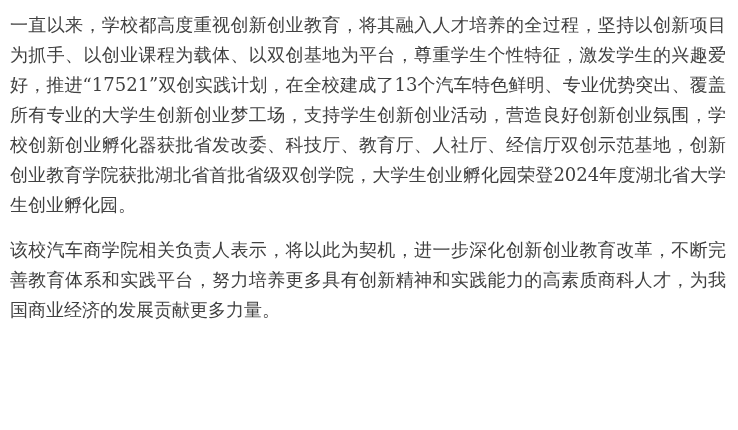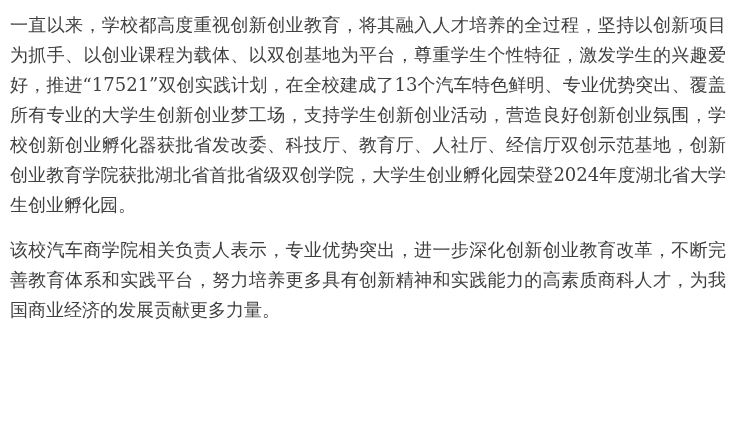--- a/index.html
+++ b/index.html
@@ -28,14 +28,14 @@
       text-align: justify;
       text-justify: inter-ideograph;
       word-break: break-all;
     }
   </style>
 </head>
 <body>
 
 <div class="article-body">
   <p class="article-paragraph">一直以来，学校都高度重视创新创业教育，将其融入人才培养的全过程，坚持以创新项目为抓手、以创业课程为载体、以双创基地为平台，尊重学生个性特征，激发学生的兴趣爱好，推进“17521”双创实践计划，在全校建成了13个汽车特色鲜明、专业优势突出、覆盖所有专业的大学生创新创业梦工场，支持学生创新创业活动，营造良好创新创业氛围，学校创新创业孵化器获批省发改委、科技厅、教育厅、人社厅、经信厅双创示范基地，创新创业教育学院获批湖北省首批省级双创学院，大学生创业孵化园荣登2024年度湖北省大学生创业孵化园。</p>
-  <p class="article-paragraph">该校汽车商学院相关负责人表示，专业优势突出，进一步深化创新创业教育改革，不断完善教育体系和实践平台，努力培养更多具有创新精神和实践能力的高素质商科人才，为我国商业经济的发展贡献更多力量。</p>
+  <p class="article-paragraph">该校汽车商学院相关负责人表示，将以此为契机，进一步深化创新创业教育改革，不断完善教育体系和实践平台，努力培养更多具有创新精神和实践能力的高素质商科人才，为我国商业经济的发展贡献更多力量。</p>
 </div>
 
 </body></html>

